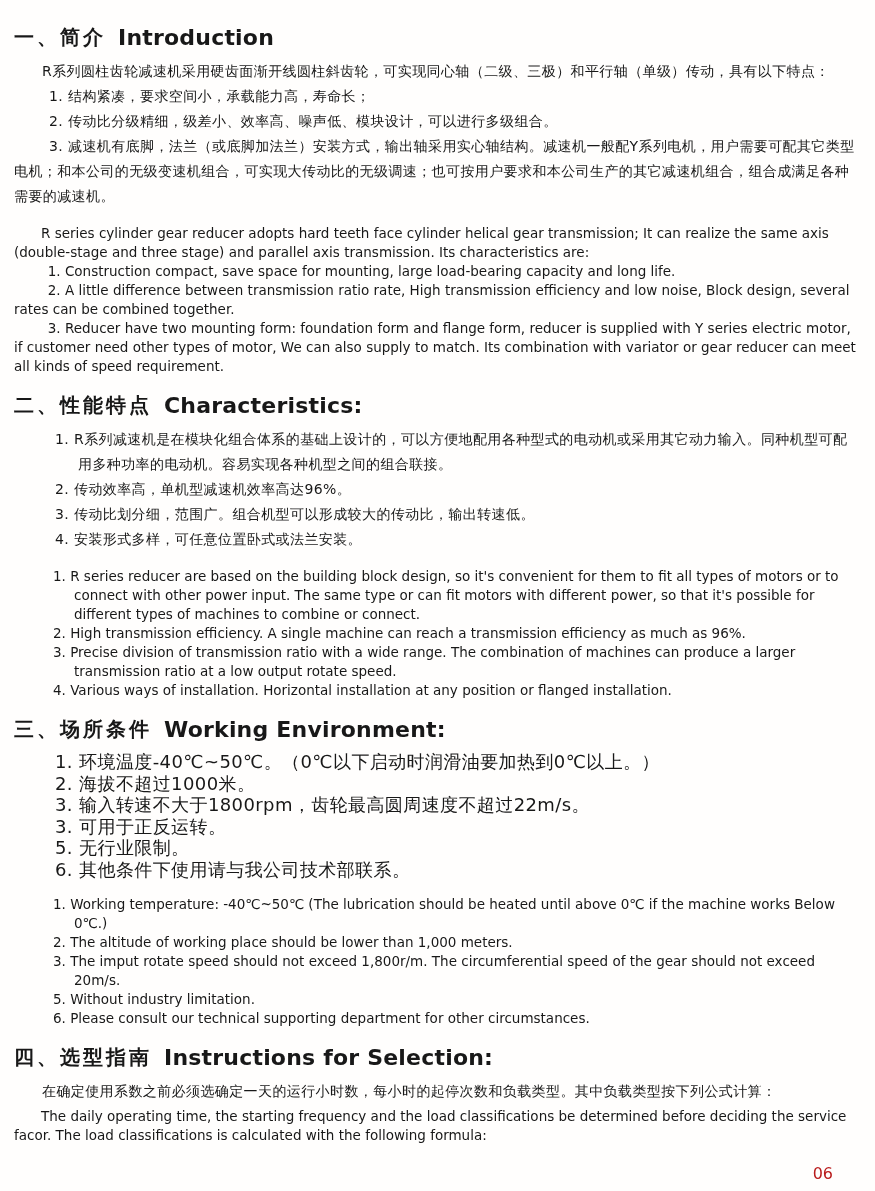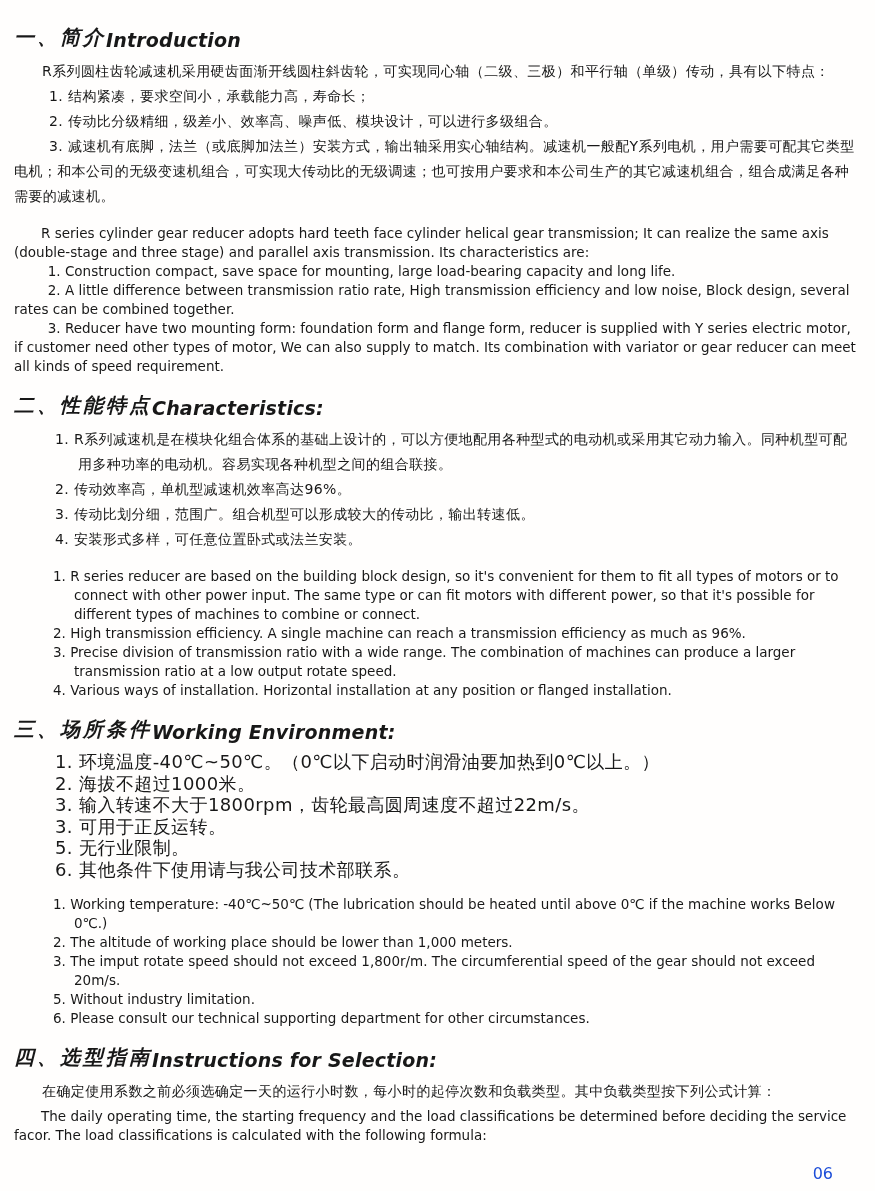--- a/index.html
+++ b/index.html
@@ -17,33 +17,33 @@
     position: relative;
     box-sizing: border-box;
     width: 875px;
     height: 1191px;
     padding: 24px 15px 0 14px;
     overflow: hidden;
     background: #fffefd;
   }
   .sec-head {
     display: flex;
-    align-items: flex-end;
+    align-items: center;
+    gap: 12px;
     margin: 16px 0 8px 0;
-    font-style: italic;
   }
   .sec-head.first { margin-top: 0; }
   .zh-head {
     font-size: 20px;
     font-weight: 700;
     letter-spacing: 3px;
     white-space: nowrap;
   }
   .en-head {
-    font-size: 19px;
+    font-size: 22px;
     font-weight: 700;
     letter-spacing: 0.2px;
     white-space: nowrap;
   }
   p { margin: 0; }
   .zh {
     font-size: 14px;
     line-height: 25px;
     letter-spacing: 0.4px;
   }
@@ -67,21 +67,21 @@
     margin-left: 60px;
     text-indent: -21px;
   }
   .gap-sm { margin-top: 15px; }
   .gap-xs { margin-top: 3px; }
   .page-number {
     position: absolute;
     right: 42px;
     bottom: 8px;
     font-size: 16px;
-    color: #1d4ed8;
+    color: #b91c1c;
   }
 </style>
 </head>
 <body>
 
 <div class="page">
 
   <section>
     <h2 class="sec-head first">
       <span class="zh-head">一、简介</span>

